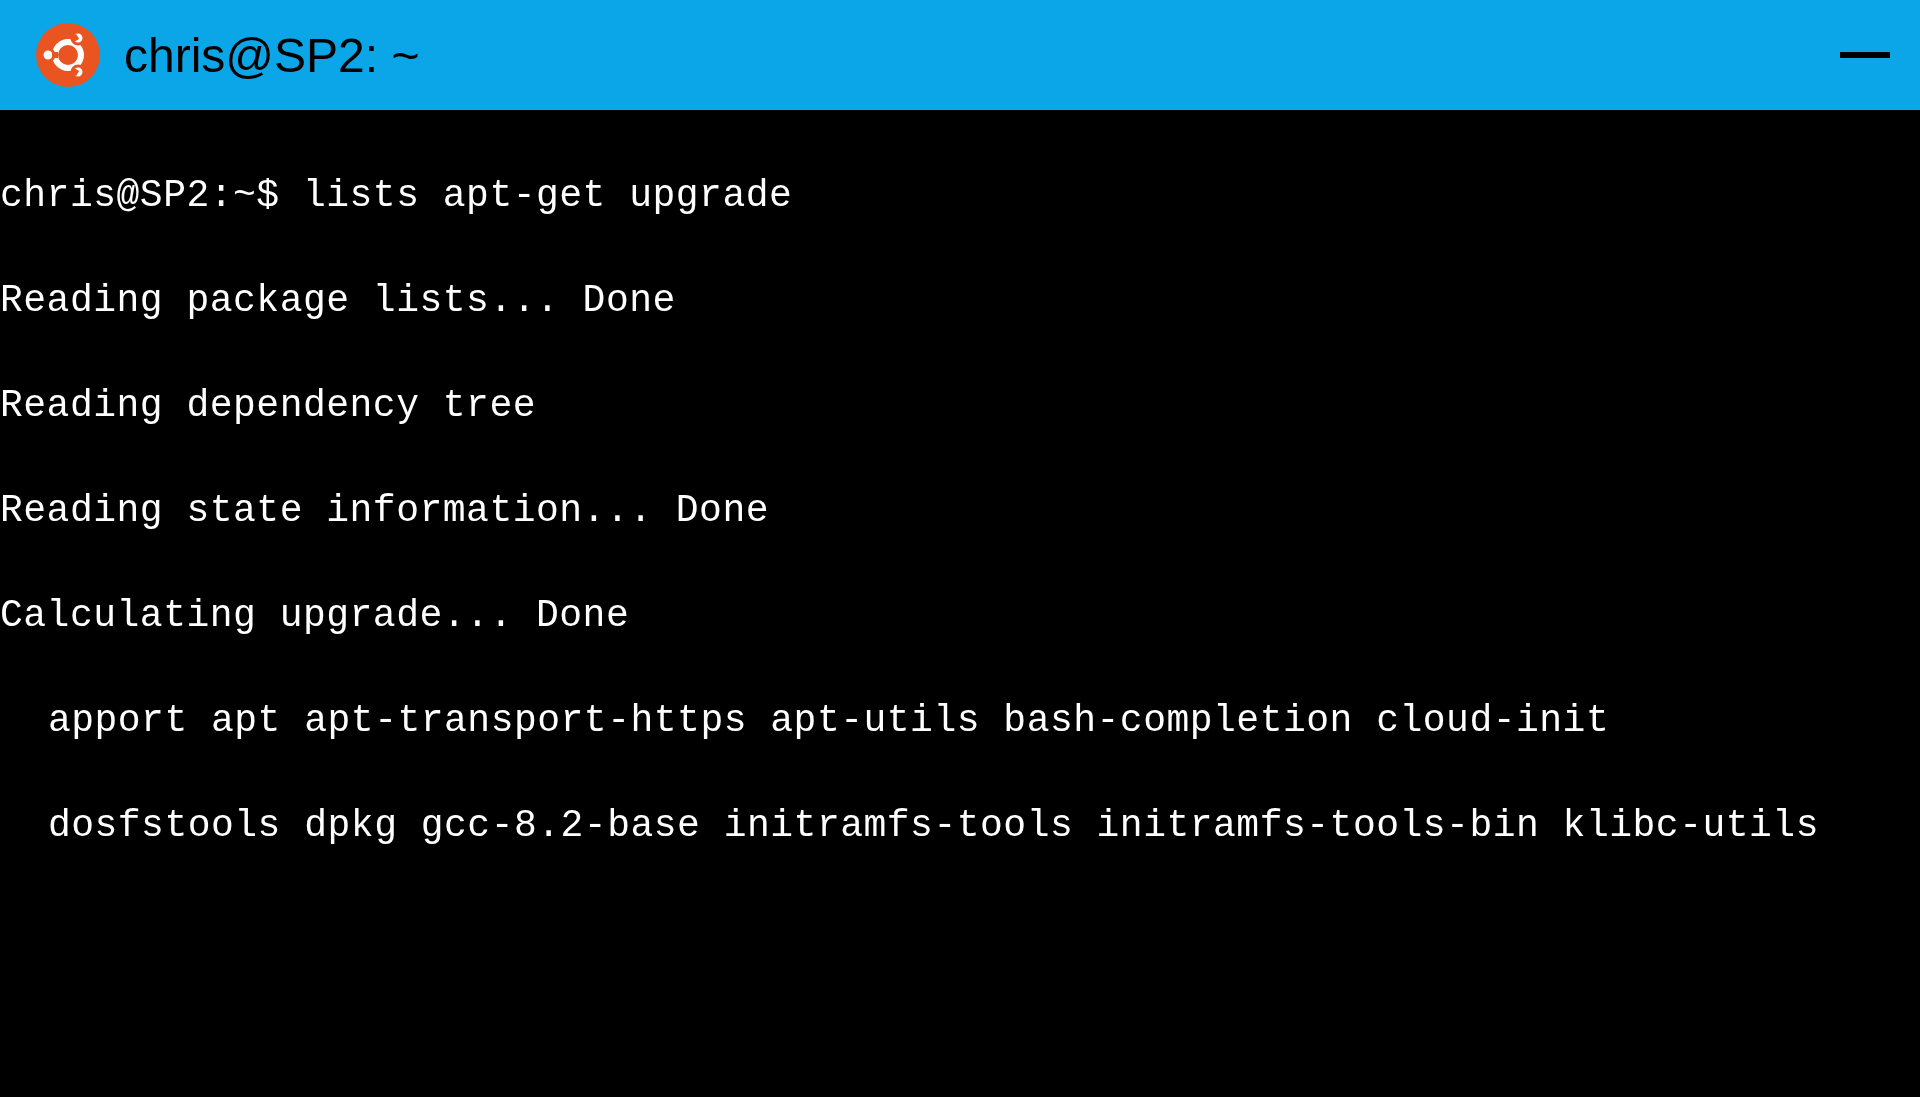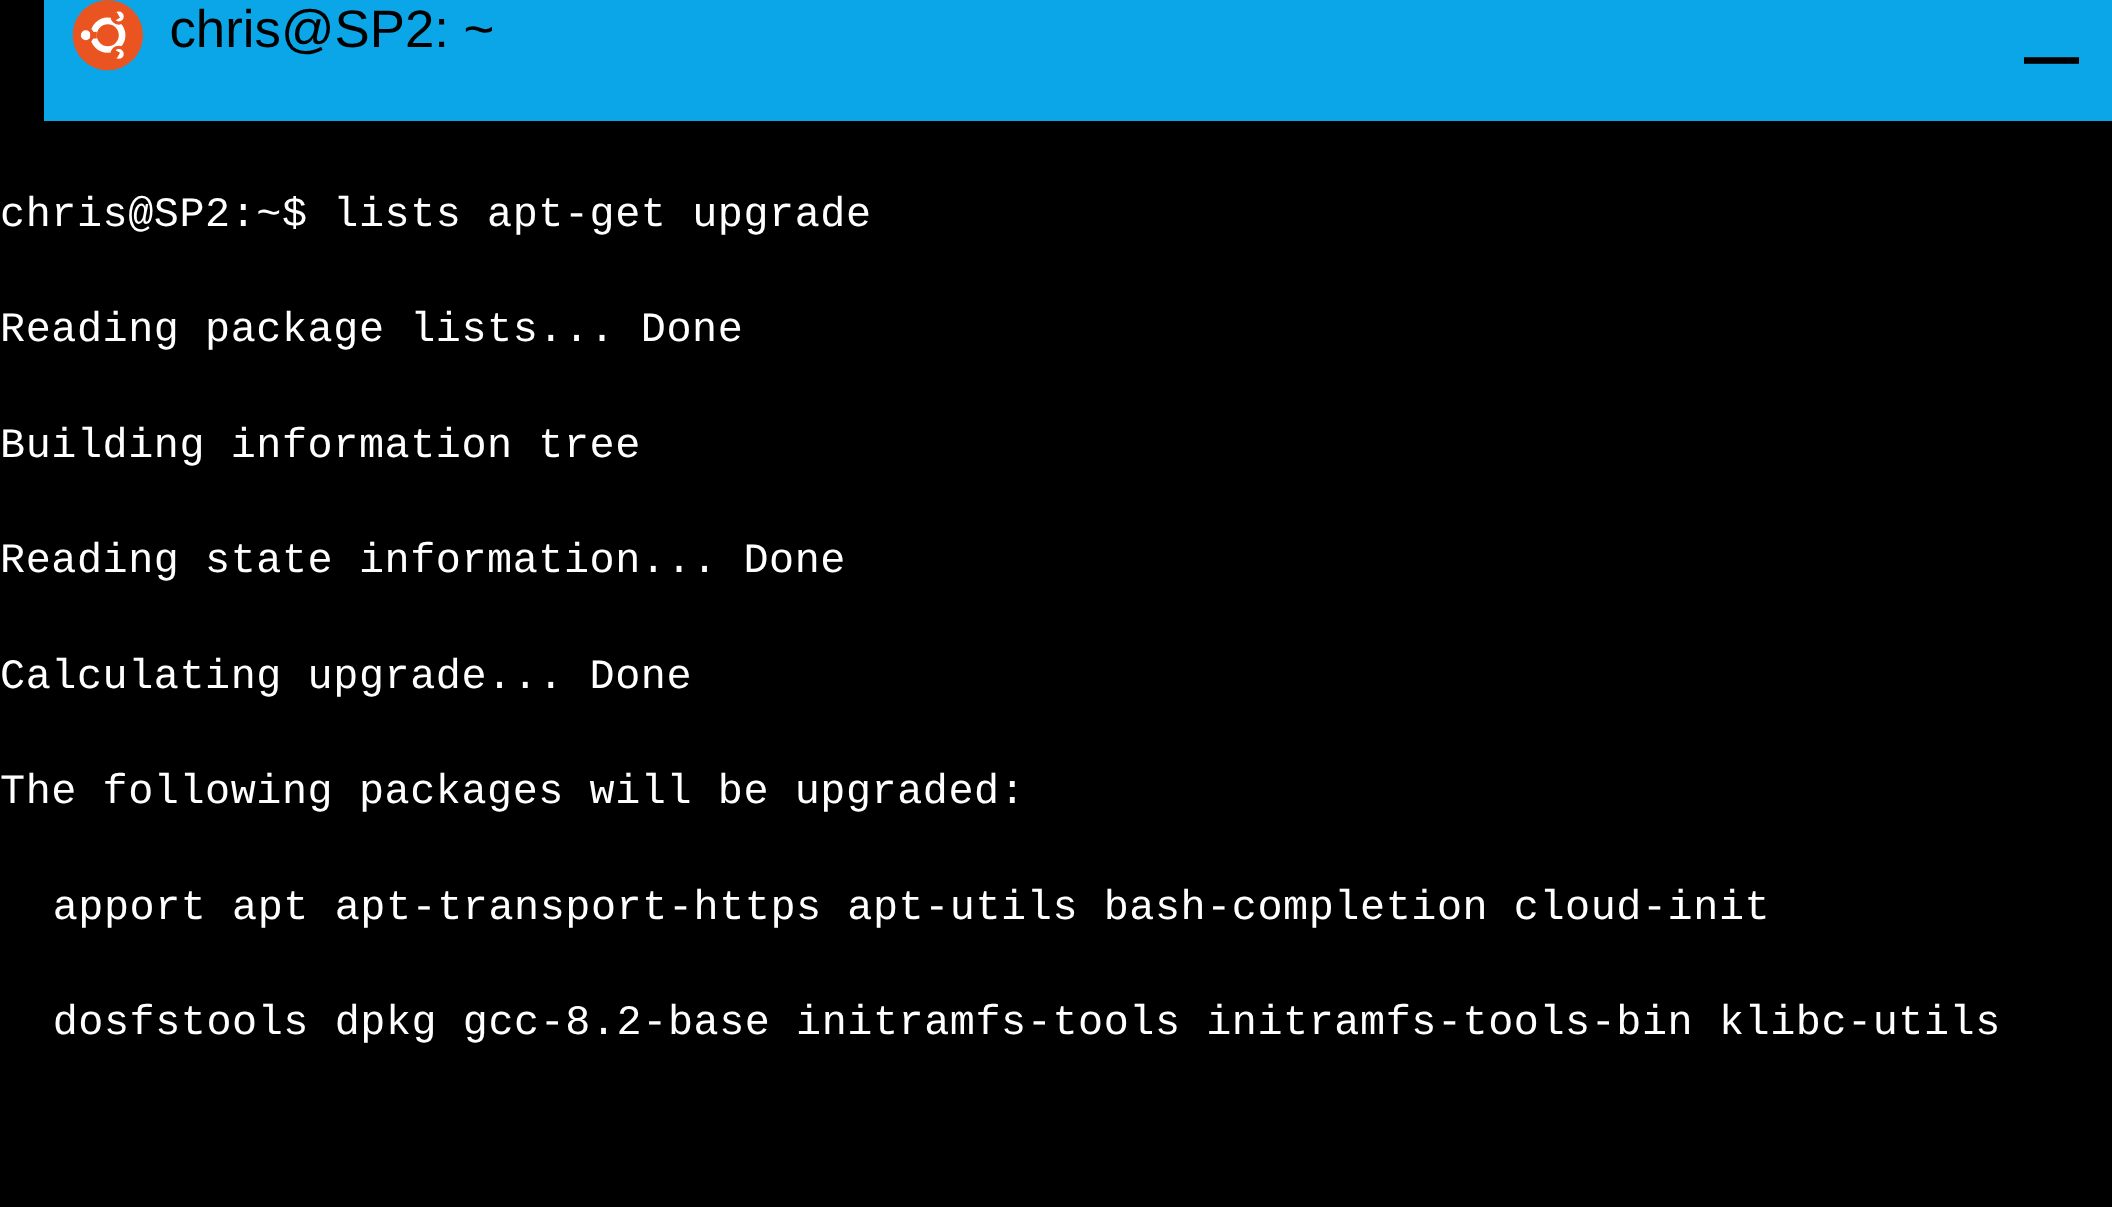--- a/index.html
+++ b/index.html
@@ -11,24 +11,23 @@
       background: #000;
       font-family: 'Consolas', 'Courier New', monospace;
       width: 1920px;
       height: 1097px;
       overflow: hidden;
     }
     .titlebar {
       background: #0aa6e8;
       height: 110px;
       display: flex;
-      align-items: flex-start;
-      padding: 0 26px;
+      align-items: center;
+      padding: 0 36px;
       position: relative;
-      margin-left: 40px;
     }
     .ubuntu-icon {
       width: 64px;
       height: 64px;
       margin-right: 24px;
     }
     .window-title {
       color: #000;
       font-size: 48px;
       font-weight: 400;
@@ -77,24 +76,23 @@
       <rect x="36" y="46" width="6" height="6" fill="#E95420" transform="rotate(-60 39 49)"></rect>
     </svg>
   </span>
   <span class="window-title">chris@SP2: ~</span>
   <div class="minimize-btn"></div>
 </div>
 
 <div class="terminal">
 <span class="terminal-line"><span>chris@SP2:~$ </span><span>lists apt-get upgrade</span></span>
 <span class="terminal-line">Reading package lists... Done</span>
-<span class="terminal-line">Building information tree</span>
+<span class="terminal-line">Reading dependency tree</span>
 <span class="terminal-line">Reading state information... Done</span>
 <span class="terminal-line">Calculating upgrade... Done</span>
-<span class="terminal-line">The following packages will be upgraded:</span>
 <span class="indent">apport apt apt-transport-https apt-utils bash-completion cloud-init</span>
 <span class="indent">dosfstools dpkg gcc-8.2-base initramfs-tools initramfs-tools-bin klibc-utils</span>
 
 
 
 
 
 
 
 

